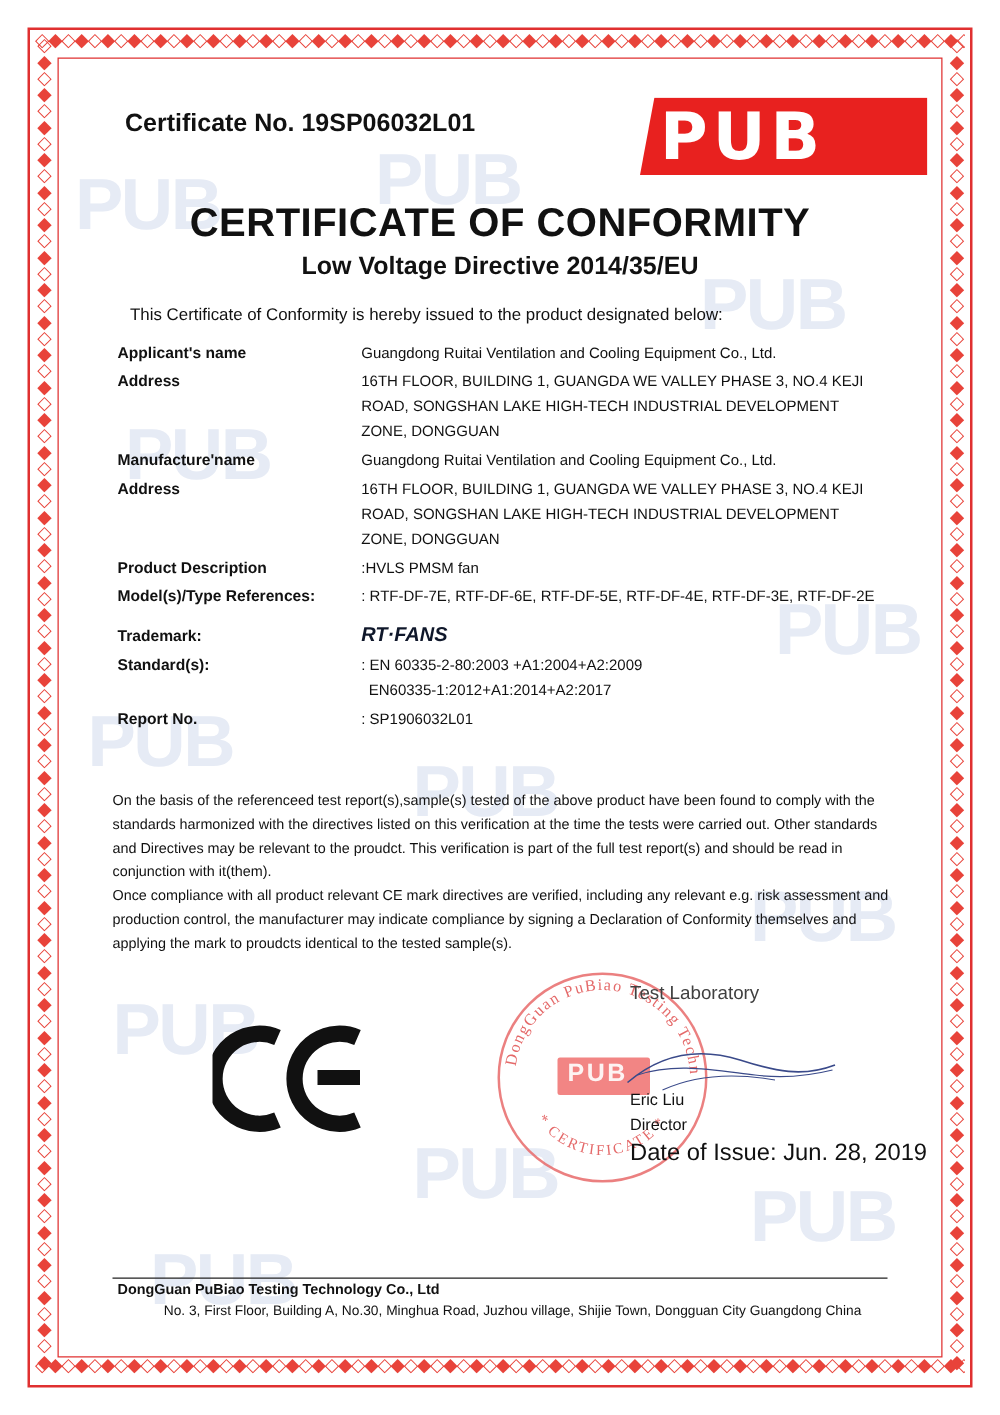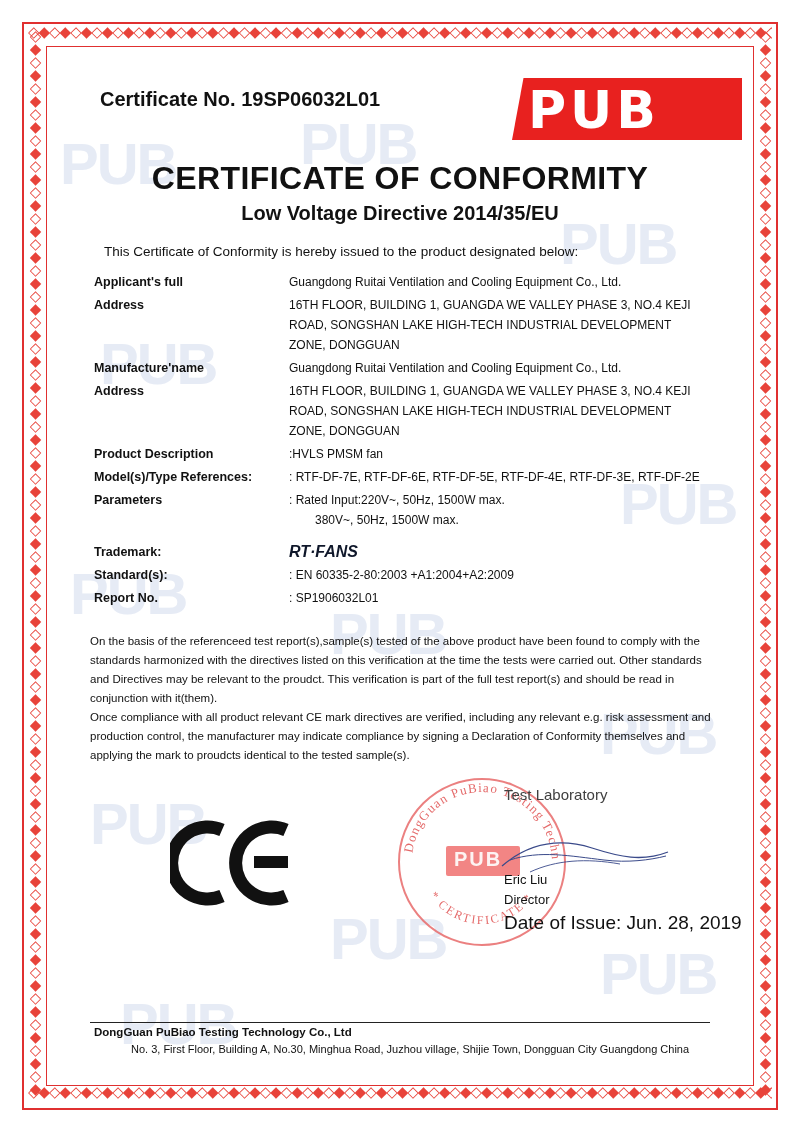--- a/index.html
+++ b/index.html
@@ -480,21 +480,21 @@
     <div class="txt">PUB</div>
   </div>
 
   <div class="title">CERTIFICATE OF CONFORMITY</div>
   <div class="subtitle">Low Voltage Directive 2014/35/EU</div>
   <div class="intro">This Certificate of Conformity is hereby issued to the product designated below:</div>
 
   <div class="fields">
 
     <div class="frow">
-      <div class="flabel">Applicant's full</div>
+      <div class="flabel">Applicant's name</div>
       <div class="fvalue">
         <span class="cont">Guangdong Ruitai Ventilation and Cooling Equipment Co., Ltd.</span>
       </div>
     </div>
 
     <div class="frow">
       <div class="flabel">Address</div>
       <div class="fvalue">
         <span class="cont">16TH FLOOR, BUILDING 1, GUANGDA WE VALLEY PHASE 3, NO.4 KEJI</span>
         <span class="cont">ROAD, SONGSHAN LAKE HIGH-TECH INDUSTRIAL DEVELOPMENT</span>
@@ -525,41 +525,35 @@
       </div>
     </div>
 
     <div class="frow">
       <div class="flabel">Model(s)/Type References:</div>
       <div class="fvalue">
         <span class="cont">: RTF-DF-7E, RTF-DF-6E, RTF-DF-5E, RTF-DF-4E, RTF-DF-3E, RTF-DF-2E</span>
       </div>
     </div>
 
-    <div class="frow">
-      <div class="flabel">Parameters</div>
-      <div class="fvalue">
-        <span class="cont">: Rated Input:220V~, 50Hz, 1500W max.</span>
-        <span class="cont" style="padding-left:26px;">380V~, 50Hz, 1500W max.</span>
-      </div>
-    </div>
 
     <div class="spacer-row"></div>
 
     <div class="frow">
       <div class="flabel">Trademark:</div>
       <div class="fvalue">
         <span class="cont rtfans">RT·FANS</span>
       </div>
     </div>
 
     <div class="frow">
       <div class="flabel">Standard(s):</div>
       <div class="fvalue">
         <span class="cont">: EN 60335-2-80:2003 +A1:2004+A2:2009</span>
+        <span class="cont" style="padding-left:6px;">EN60335-1:2012+A1:2014+A2:2017</span>
       </div>
     </div>
 
     <div class="frow">
       <div class="flabel">Report No.</div>
       <div class="fvalue">
         <span class="cont">: SP1906032L01</span>
       </div>
     </div>
   </div>

